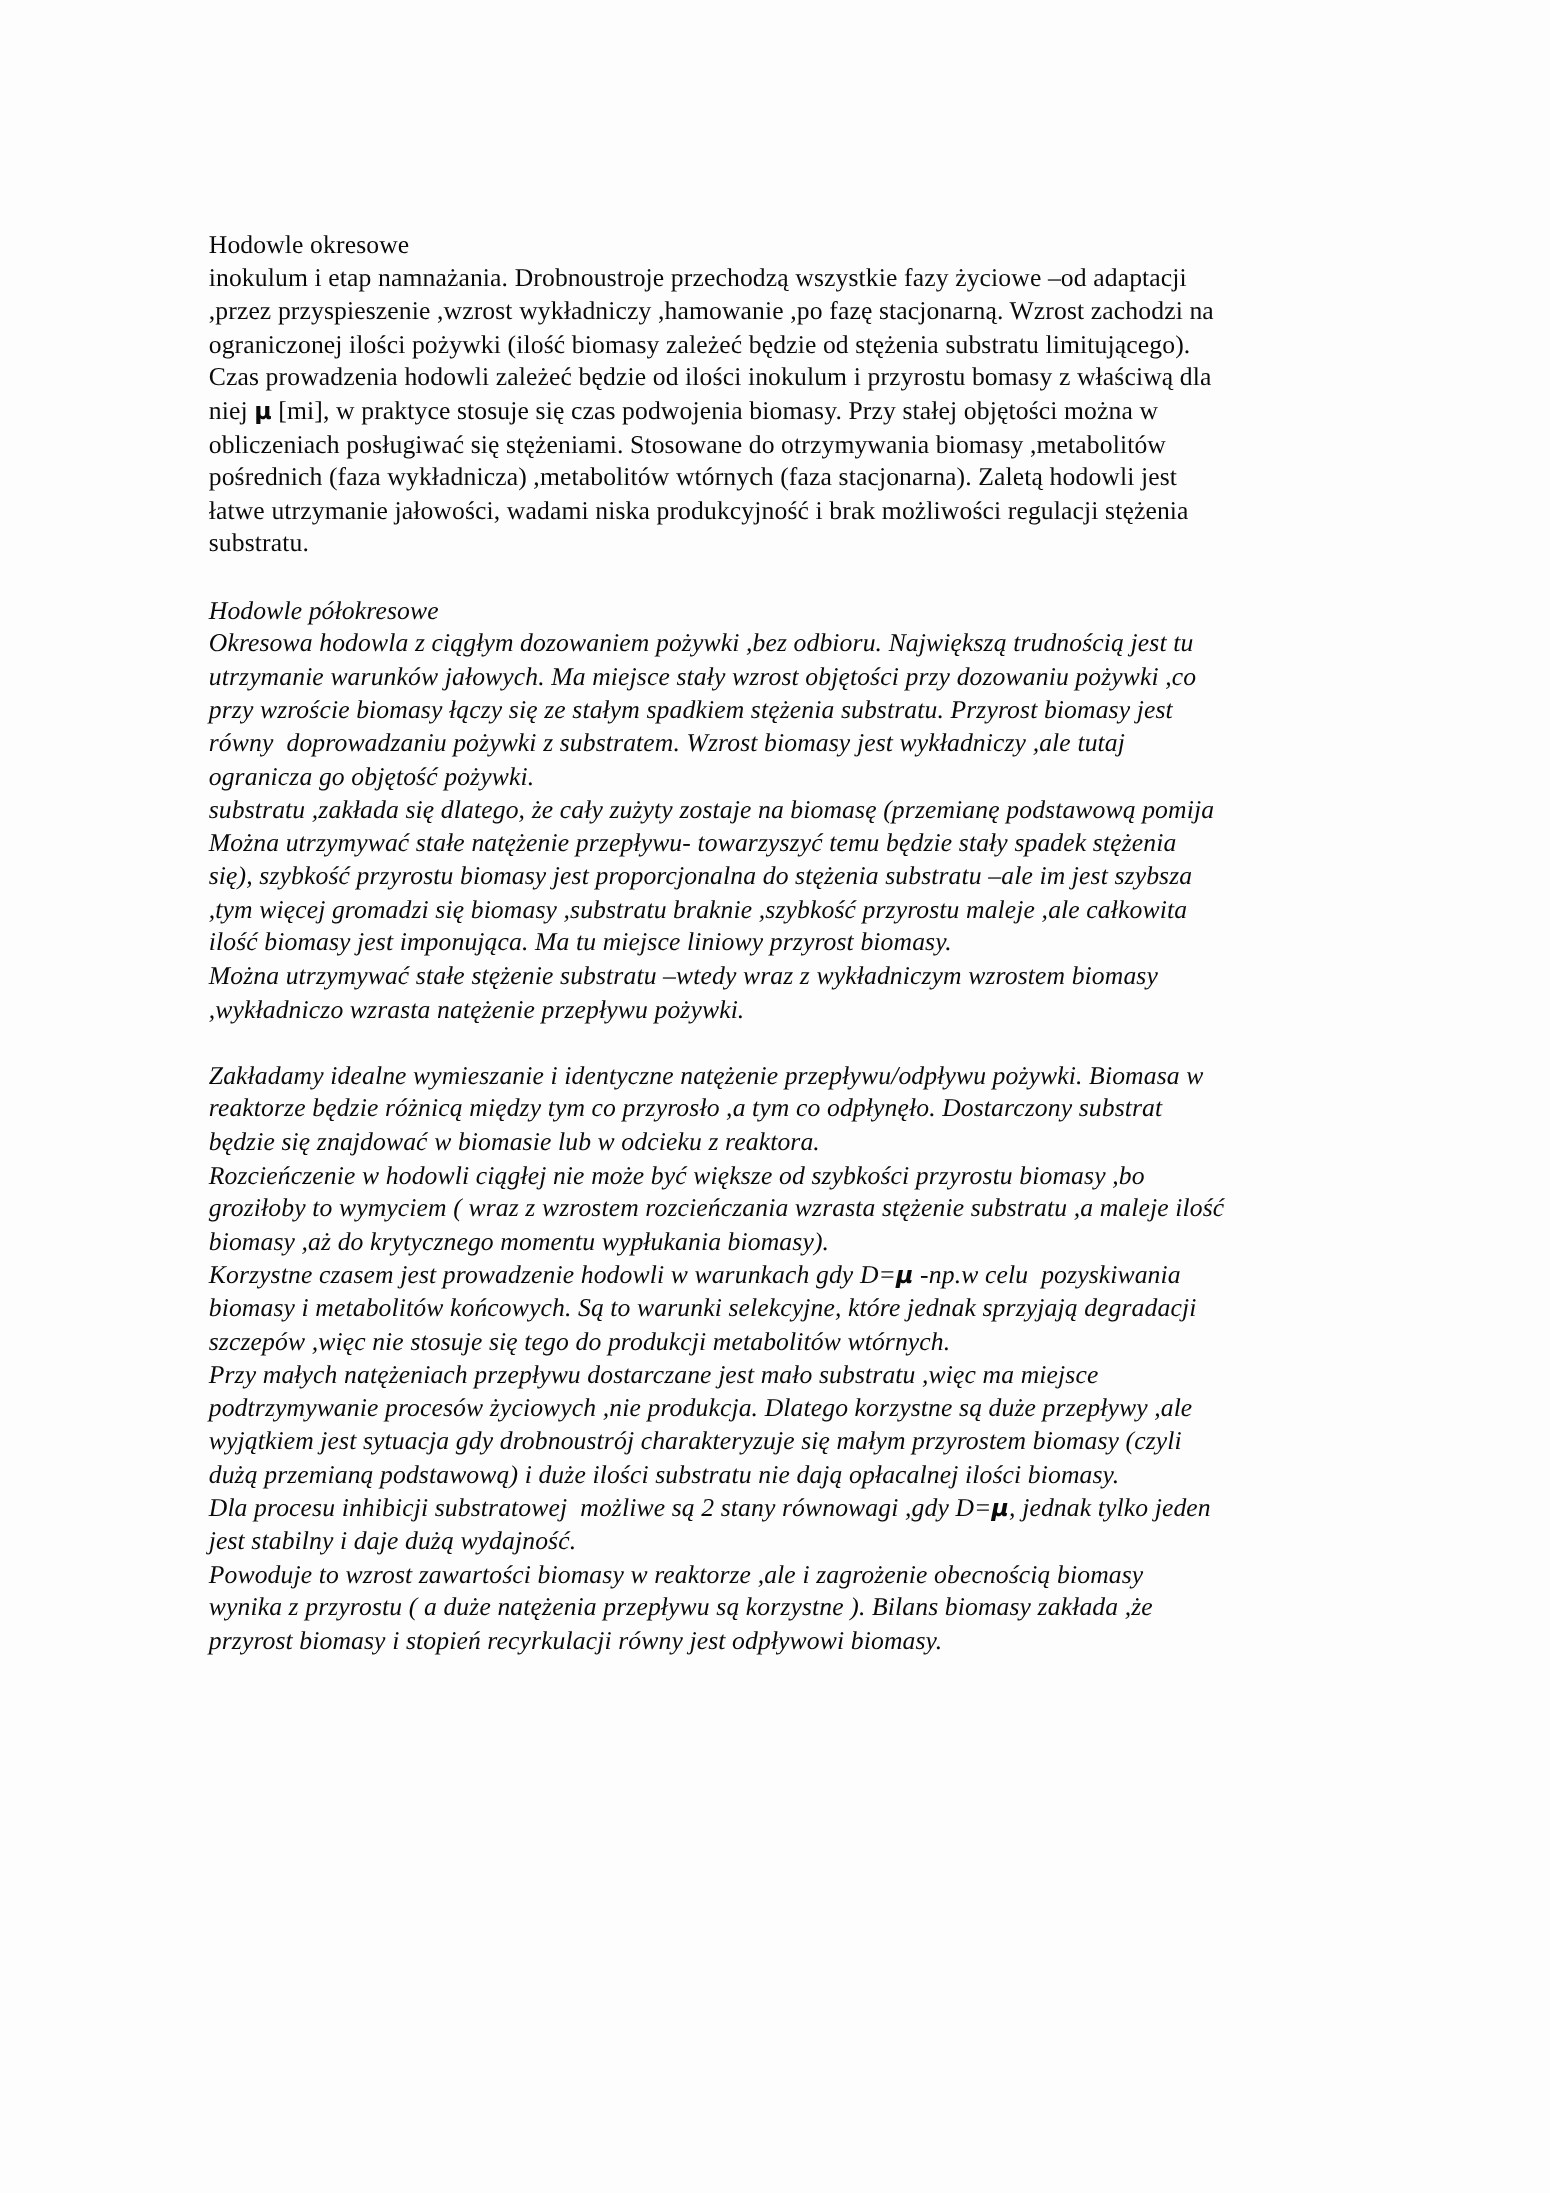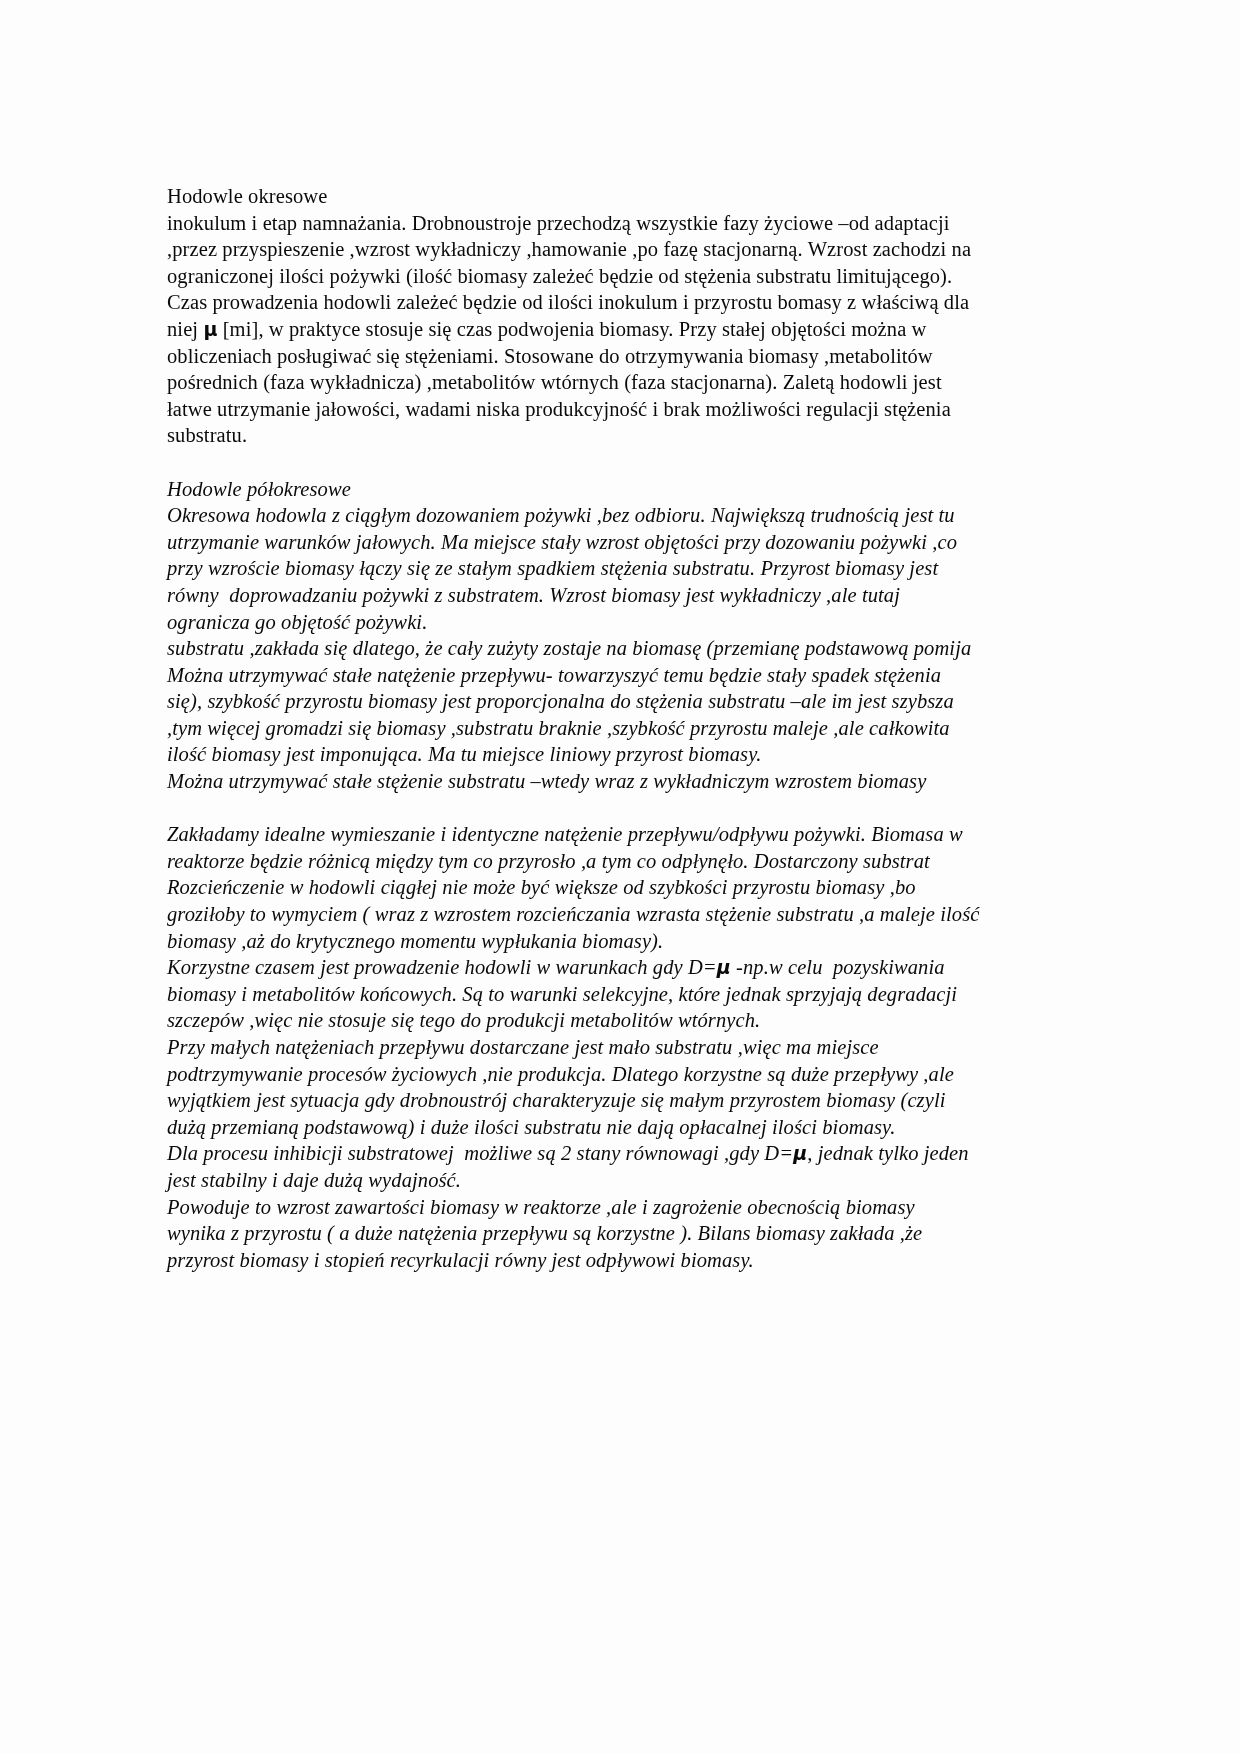--- a/index.html
+++ b/index.html
@@ -72,24 +72,26 @@
         <div class="line"><span>utrzymanie warunków jałowych. Ma miejsce stały wzrost objętości przy dozowaniu pożywki ,co</span></div>
         <div class="line"><span>przy wzroście biomasy łączy się ze stałym spadkiem stężenia substratu. Przyrost biomasy jest</span></div>
         <div class="line"><span>równy  doprowadzaniu pożywki z substratem. Wzrost biomasy jest wykładniczy ,ale tutaj</span></div>
         <div class="line"><span>ogranicza go objętość pożywki.</span></div>
         <div class="line"><span>substratu ,zakłada się dlatego, że cały zużyty zostaje na biomasę (przemianę podstawową pomija</span></div>
         <div class="line"><span>Można utrzymywać stałe natężenie przepływu- towarzyszyć temu będzie stały spadek stężenia</span></div>
         <div class="line"><span>się), szybkość przyrostu biomasy jest proporcjonalna do stężenia substratu –ale im jest szybsza</span></div>
         <div class="line"><span>,tym więcej gromadzi się biomasy ,substratu braknie ,szybkość przyrostu maleje ,ale całkowita</span></div>
         <div class="line"><span>ilość biomasy jest imponująca. Ma tu miejsce liniowy przyrost biomasy.</span></div>
         <div class="line"><span>Można utrzymywać stałe stężenie substratu –wtedy wraz z wykładniczym wzrostem biomasy</span></div>
+        <div class="line"><span>,wykładniczo wzrasta natężenie przepływu pożywki.</span></div>
       </section>
       <section class="section">
         <div class="line"><span>Zakładamy idealne wymieszanie i identyczne natężenie przepływu/odpływu pożywki. Biomasa w</span></div>
         <div class="line"><span>reaktorze będzie różnicą między tym co przyrosło ,a tym co odpłynęło. Dostarczony substrat</span></div>
+        <div class="line"><span>będzie się znajdować w biomasie lub w odcieku z reaktora.</span></div>
         <div class="line"><span>Rozcieńczenie w hodowli ciągłej nie może być większe od szybkości przyrostu biomasy ,bo</span></div>
         <div class="line"><span>groziłoby to wymyciem ( wraz z wzrostem rozcieńczania wzrasta stężenie substratu ,a maleje ilość</span></div>
         <div class="line"><span>biomasy ,aż do krytycznego momentu wypłukania biomasy).</span></div>
         <div class="line"><span>Korzystne czasem jest prowadzenie hodowli w warunkach gdy D=</span><span class="mu">μ</span><span> -np.w celu  pozyskiwania</span></div>
         <div class="line"><span>biomasy i metabolitów końcowych. Są to warunki selekcyjne, które jednak sprzyjają degradacji</span></div>
         <div class="line"><span>szczepów ,więc nie stosuje się tego do produkcji metabolitów wtórnych.</span></div>
         <div class="line"><span>Przy małych natężeniach przepływu dostarczane jest mało substratu ,więc ma miejsce</span></div>
         <div class="line"><span>podtrzymywanie procesów życiowych ,nie produkcja. Dlatego korzystne są duże przepływy ,ale</span></div>
         <div class="line"><span>wyjątkiem jest sytuacja gdy drobnoustrój charakteryzuje się małym przyrostem biomasy (czyli</span></div>
         <div class="line"><span>dużą przemianą podstawową) i duże ilości substratu nie dają opłacalnej ilości biomasy.</span></div>

